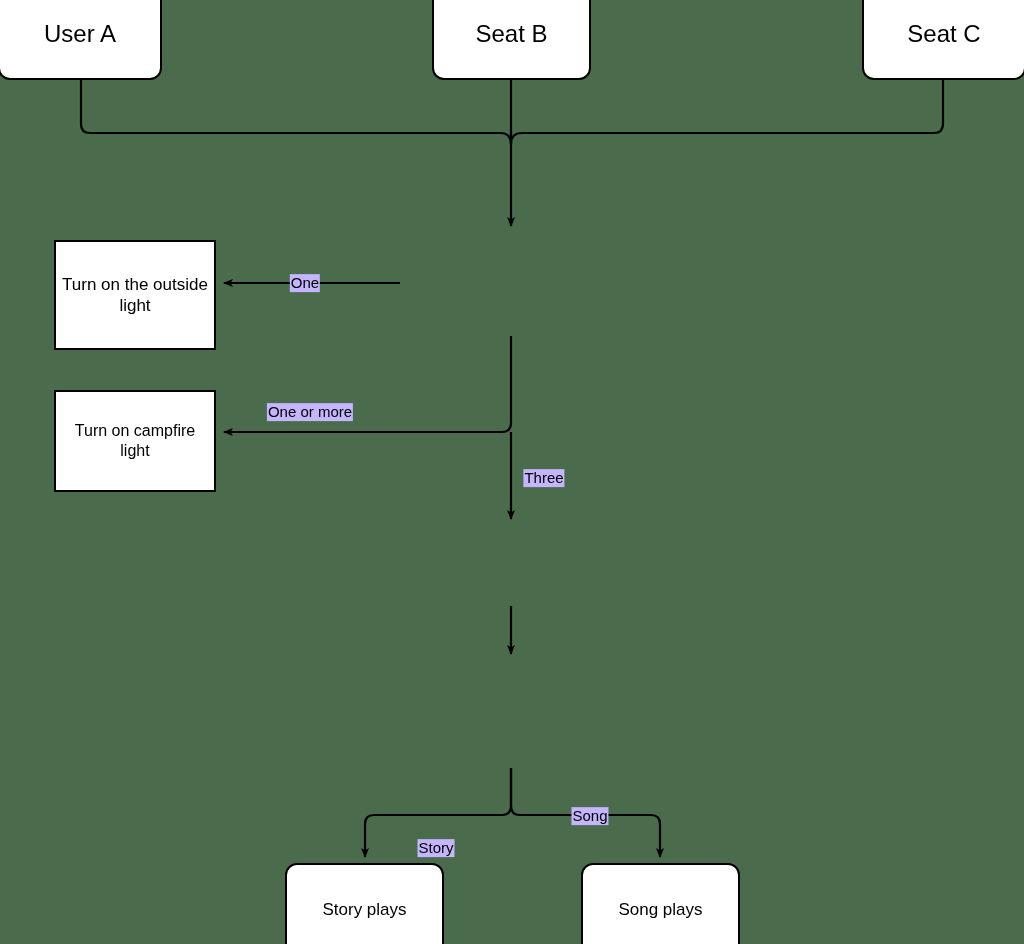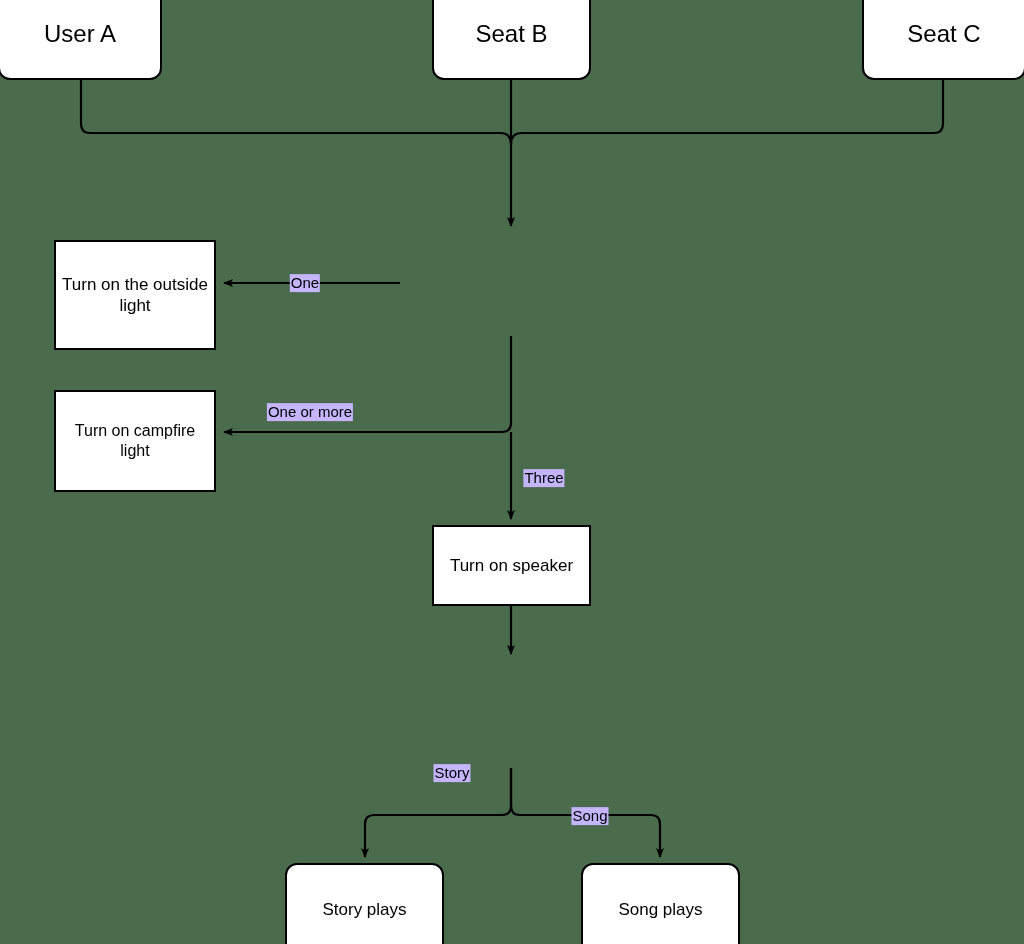--- a/index.html
+++ b/index.html
@@ -138,36 +138,33 @@
 
   <div class="node" style="left:54px; top:240px; width:162px; height:110px;">
     <span class="node-label">Turn on the outside
 light</span>
   </div>
 
   <div class="node" style="left:54px; top:390px; width:162px; height:102px; font-size:16px;">
     <span class="node-label">Turn on campfire light</span>
   </div>
 
-  <div class="node" style="left:432px; top:525px; width:159px; height:81px;">
-    <span class="node-label">Turn on speaker</span>
-  </div>
 
 
   <div class="node rounded" style="left:285px; top:863px; width:159px; height:93px;">
     <span class="node-label">Story plays</span>
   </div>
 
   <div class="node rounded" style="left:581px; top:863px; width:159px; height:93px;">
     <span class="node-label">Song plays</span>
   </div>
 
   <div class="edge-label" style="left:305px; top:283px;">One</div>
 
   <div class="edge-label" style="left:310px; top:412px;">One or more</div>
 
   <div class="edge-label" style="left:496px; top:478px;margin-left:48px;">Three</div>
 
-  <div class="edge-label" style="left:436px; top:773px;margin-left:16px;">Story</div>
+  <div class="edge-label" style="left:436px; top:848px;">Story</div>
 
   <div class="edge-label" style="left:590px; top:816px;">Song</div>
 
 </div>
 
 </body></html>

